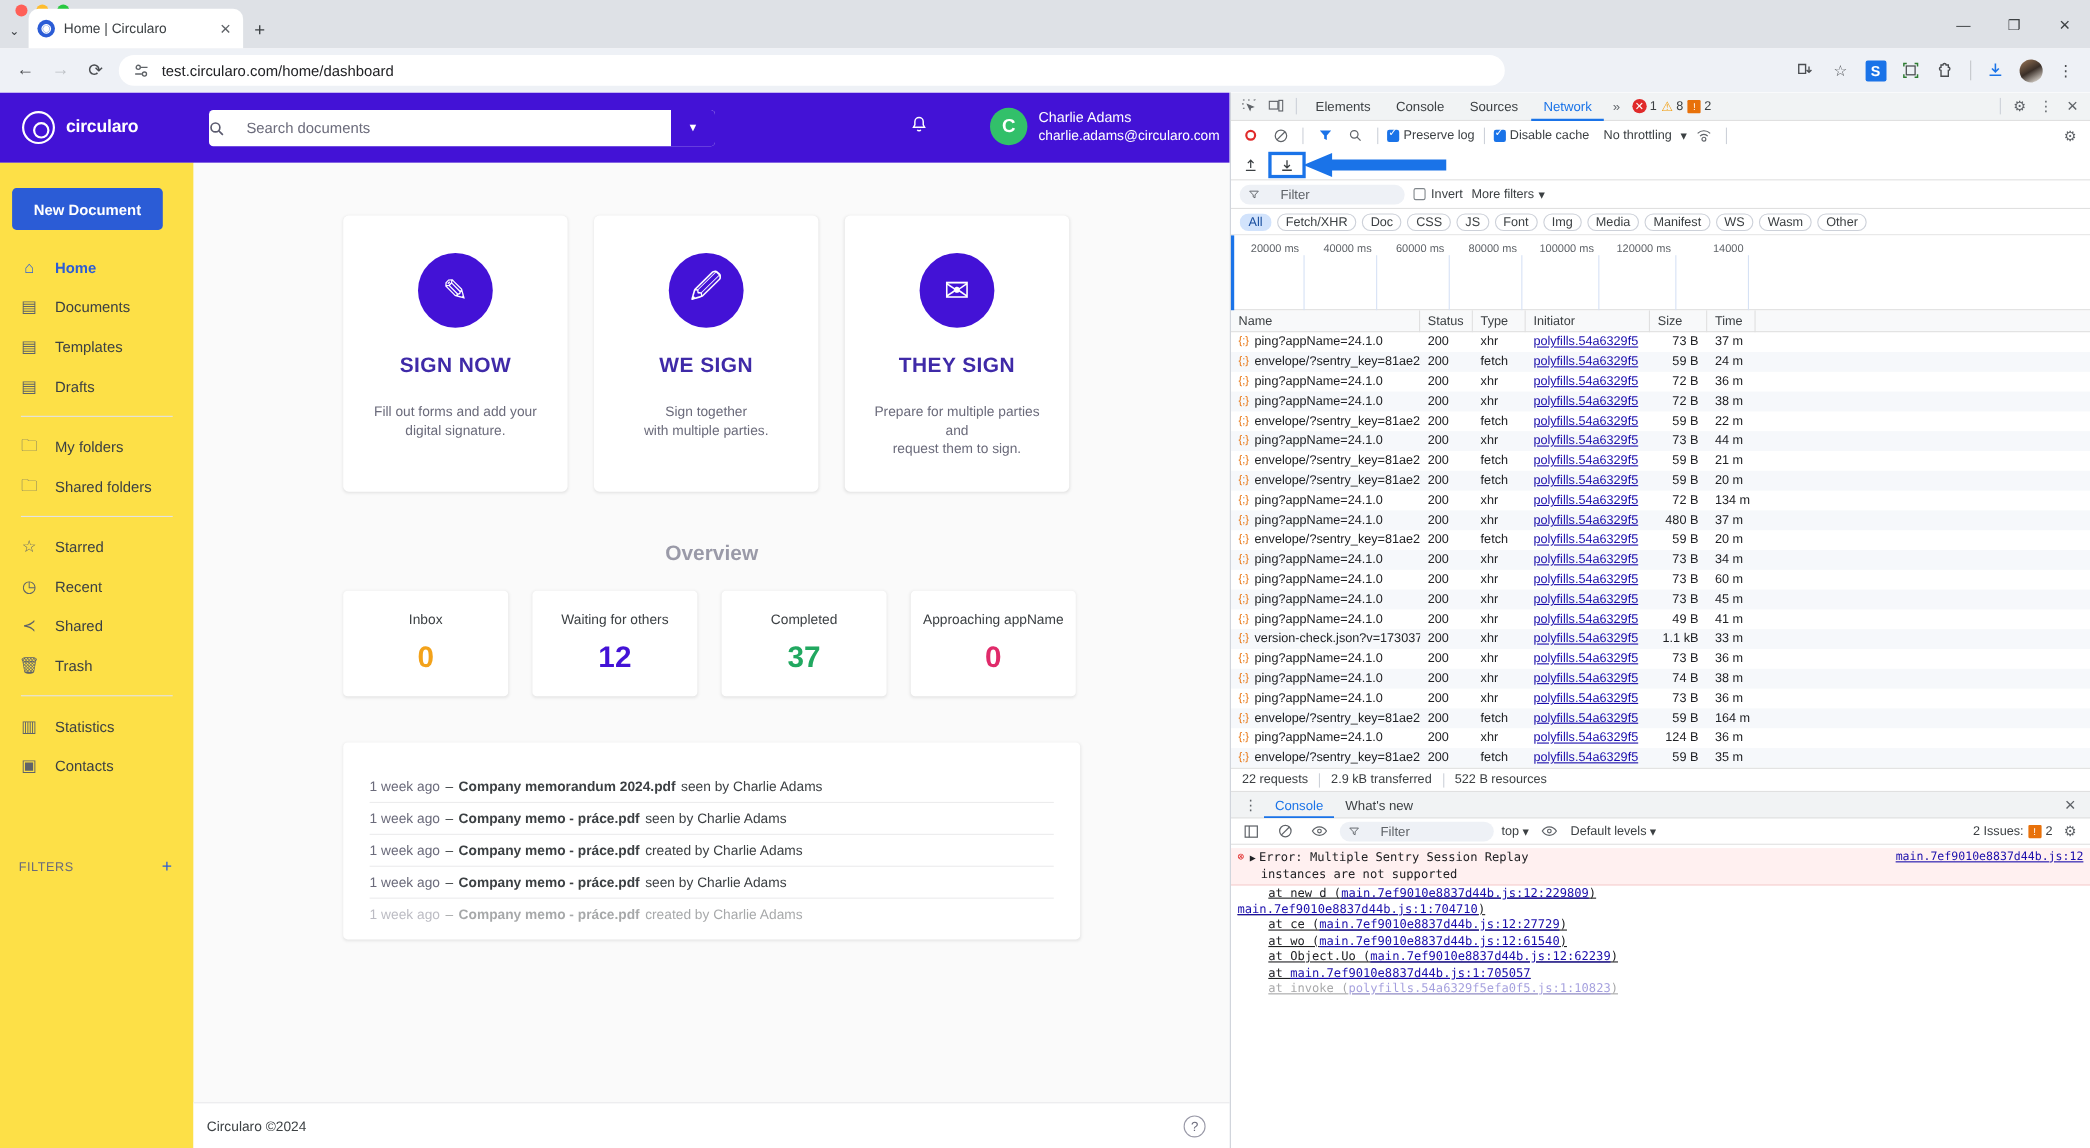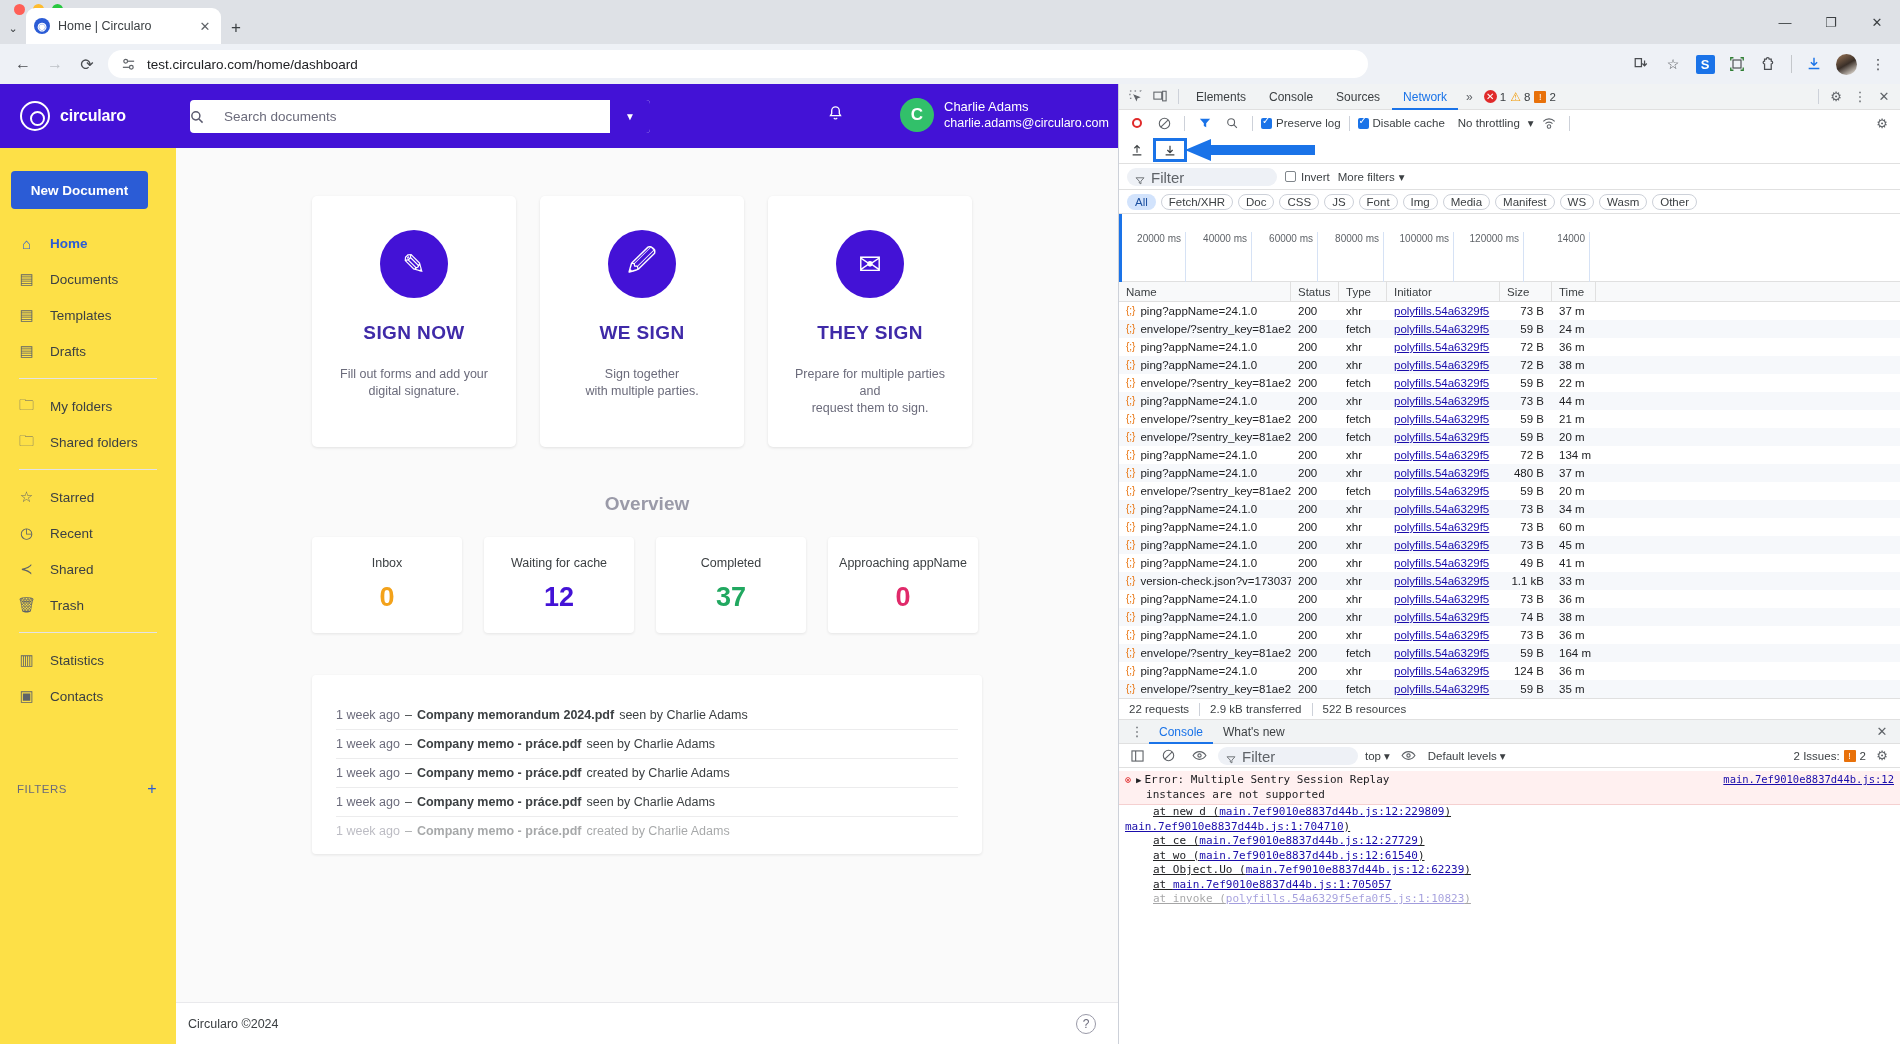--- a/index.html
+++ b/index.html
@@ -132,32 +132,32 @@
   .net-toolbar { height:26px; display:flex; align-items:center; padding:0 6px; gap:3px; }
   .rec-dot { width:10px; height:10px; border-radius:50%; border:2px solid #e02a2a; }
   .chk { width:11px; height:11px; background:#1a73e8; border-radius:2px; position:relative; flex:0 0 11px; }
   .chk:after { content:"✓"; position:absolute; left:1px; top:-3px; color:#fff; font-size:10px; }
   .lbl { font-size:11.5px; color:#3c4043; margin-left:4px; }
   .net-toolbar2 { height:28px; display:flex; align-items:center; padding:0 6px; gap:4px; border-bottom:1px solid #e0e0e0; position:relative; }
   .hl-box { width:34px; height:24px; border:3px solid #1a73e8; display:flex; align-items:center; justify-content:center; background:#fff; }
   .arrow-wrap { position:absolute; left:66px; top:2px; width:130px; height:24px; }
 
   .filter-row { height:26px; display:flex; align-items:center; padding:0 8px; gap:8px; border-bottom:1px solid #e0e0e0; }
-  .filter-input { flex:0 0 150px; height:18px; background:#eef1f6; border-radius:9px; display:flex; align-items:flex-end; padding:0 8px; gap:6px; color:#5f6368; font-size:15px; }
+  .filter-input { flex:0 0 150px; height:18px; background:#eef1f6; border-radius:9px; display:flex; align-items:center; padding:0 8px; gap:19px; color:#5f6368; font-size:12px; }
   .invert { display:flex; align-items:center; gap:5px; font-size:11.5px; color:#3c4043; }
   .chk-empty { width:11px; height:11px; border:1px solid #80868b; border-radius:2px; }
   .morefilters { font-size:11.5px; color:#3c4043; display:flex; align-items:center; gap:4px; }
 
   .chips { height:24px; display:flex; align-items:center; padding:0 8px; gap:5px; border-bottom:1px solid #e0e0e0; }
   .chip { padding:1px 7px; border-radius:9px; font-size:11.5px; color:#3c4043; border:1px solid transparent; }
   .chip.sel { background:#d2e3fc; color:#1a4fa0; }
   .chip.out { border:1px solid #cdd1d9; }
 
   .overview { height:68px; border-bottom:1px solid #e0e0e0; position:relative; background:#fff; }
-  .ov-ticks { position:absolute; left:0; top:16px; width:100%; height:18px;padding-left:36px; }
+  .ov-ticks { position:absolute; left:0; top:4px; width:100%; height:18px;padding-left:36px; }
   .ov-tick { position:absolute; top:3px; font-size:10px; color:#5f6368; transform:translateX(-100%); padding-right:4px; }
   .ov-grid { position:absolute; left:0; top:18px; width:100%; height:50px; }
   .ov-line { position:absolute; top:0; width:1px; height:50px; background:#d6e2f5; }
   .ov-left { position:absolute; left:0; top:0; width:3px; height:68px; background:#1a73e8; }
 
   .table { width:100%; }
   .thead { height:20px; display:flex; align-items:center; background:#f8f9fa; border-bottom:1px solid #e0e0e0; font-size:11.5px; color:#3c4043; }
   .th { padding-left:7px; border-right:1px solid #e0e0e0; height:20px; line-height:20px; overflow:hidden; }
   .tr { height:18px; display:flex; align-items:center; font-size:11.5px; color:#202124; }
   .tr:nth-child(even) { background:#f6f8fb; }
@@ -396,21 +396,21 @@
       </div>
 
       <div class="overview-h">Overview</div>
 
       <div class="stats">
         <div class="stat">
           <div class="stat-l">Inbox</div>
           <div class="stat-v" style="color:#f3a21a">0</div>
         </div>
         <div class="stat">
-          <div class="stat-l">Waiting for cache</div>
+          <div class="stat-l">Waiting for others</div>
           <div class="stat-v" style="color:#4312d6">12</div>
         </div>
         <div class="stat">
           <div class="stat-l">Completed</div>
           <div class="stat-v" style="color:#21a860">37</div>
         </div>
         <div class="stat">
           <div class="stat-l">Approaching appName</div>
           <div class="stat-v" style="color:#e02a6a">0</div>
         </div>

